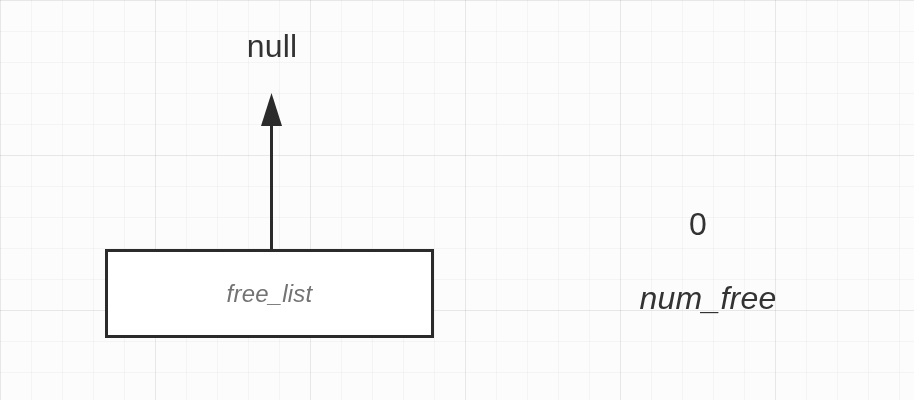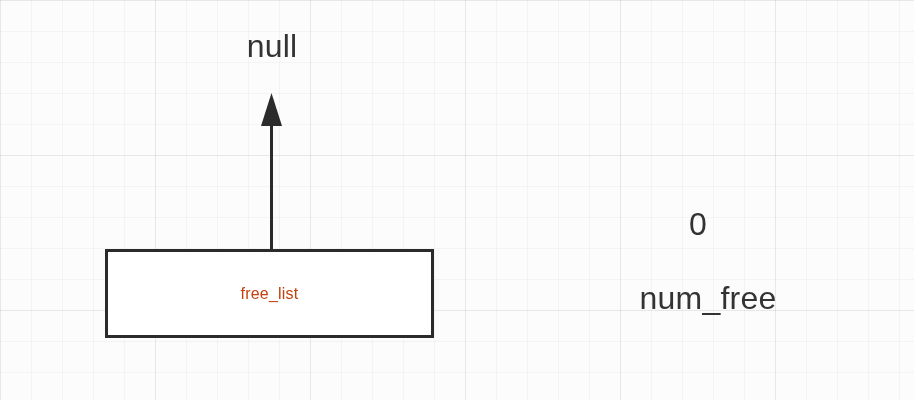--- a/index.html
+++ b/index.html
@@ -54,37 +54,38 @@
     width: 329px;
     height: 89px;
     box-sizing: border-box;
     border: 3px solid #2b2b2b;
     background: #ffffff;
     display: flex;
     align-items: center;
     justify-content: center;
   }
   .node-box-label {
-    font-size: 16px;
-    color: #c2410c;
+    font-size: 24px;
+    color: #737373;
     letter-spacing: 0.2px;
     white-space: nowrap;
+    font-style: italic;
   }
 
   .float-label {
     position: absolute;
     font-size: 32px;
     color: #333333;
     white-space: nowrap;
     letter-spacing: 0.2px;
     transform: translateX(-50%);
   }
   #null-label   { left: 272px; top: 28px; }
   #counter-value{ left: 698px; top: 206px; }
-  #counter-name { left: 708px; top: 280px; }
+  #counter-name { left: 708px; top: 280px; font-style: italic; }
 </style>
 </head>
 <body>
 
 <div id="canvas">
 
   <svg class="diagram-svg" viewBox="0 0 914 400" xmlns="http://www.w3.org/2000/svg">
 
     <line x1="271.5" y1="249" x2="271.5" y2="124" stroke="#2b2b2b" stroke-width="3"></line>
 

